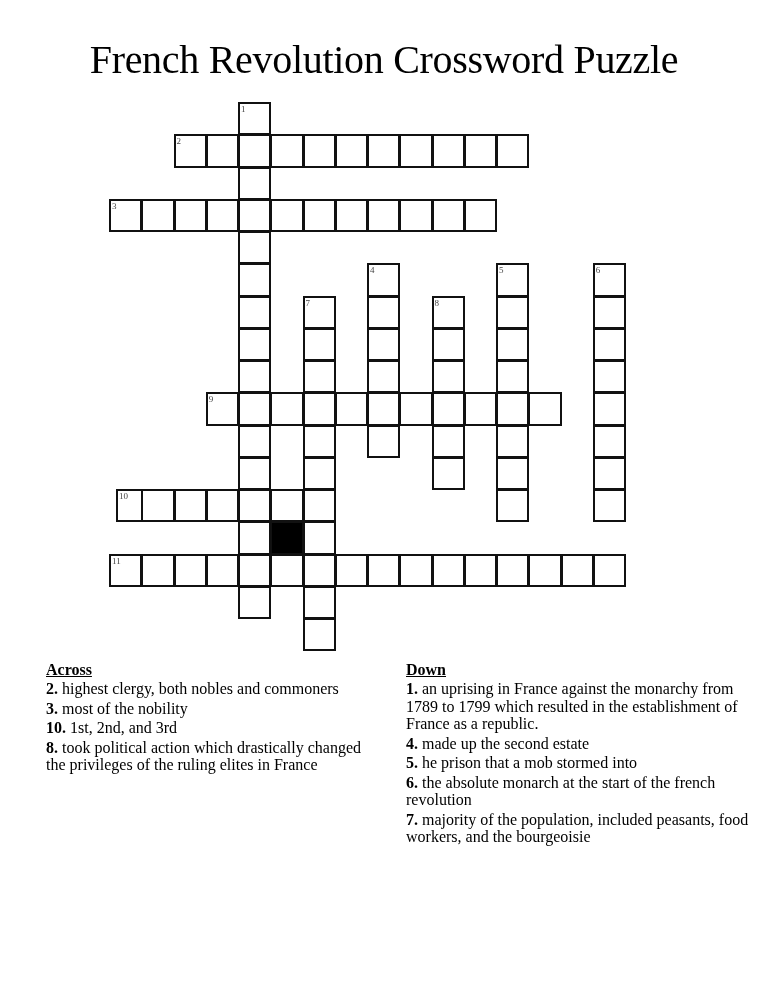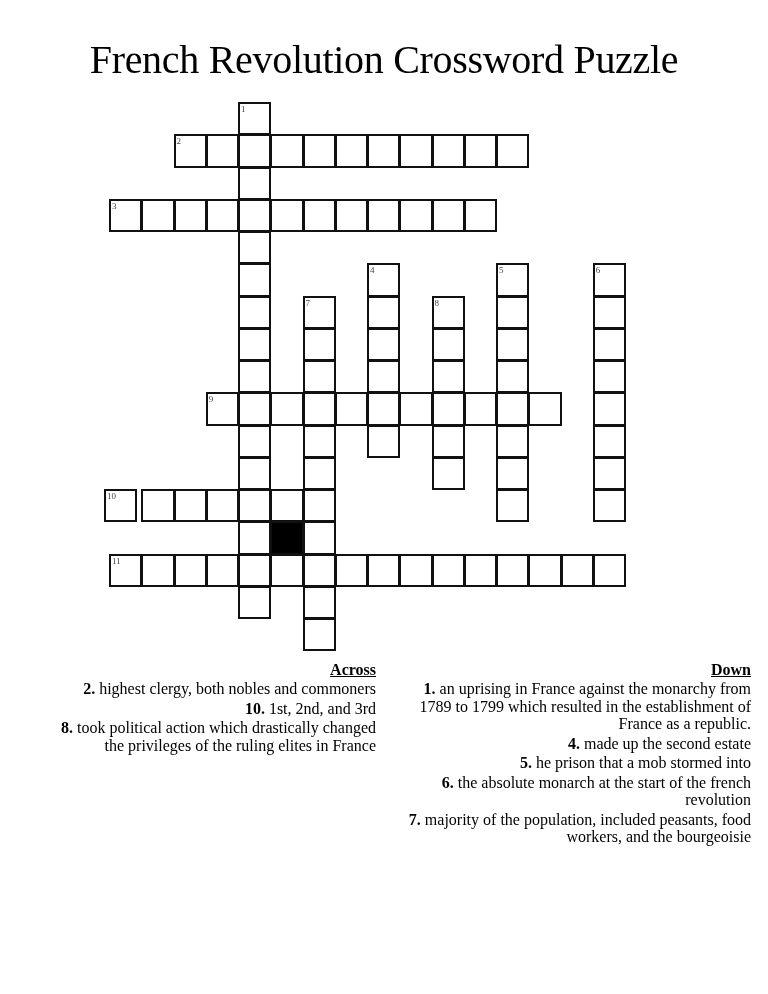--- a/index.html
+++ b/index.html
@@ -52,21 +52,20 @@
       font-size: 9px;
       line-height: 10px;
       color: #444;
       font-family: "Liberation Serif", "DejaVu Serif", serif;
     }
     .clues {
       position: absolute;
       top: 660px;
       font-size: 16px;
       line-height: 17.5px;
-      text-align: right;
     }
     .clues.across {
       left: 46px;
       width: 330px;
     }
     .clues.down {
       left: 406px;
       width: 345px;
     }
     .clues h2 {
@@ -182,21 +181,21 @@
     <div class="cell" style="left: 431.5px; top: 424.5px;"></div>
     <div class="cell" style="left: 431.5px; top: 456.75px;"></div>
     <div class="cell" style="left: 205.75px; top: 392.25px;">
       <span class="num">9</span>
     </div>
     <div class="cell" style="left: 270.25px; top: 392.25px;"></div>
     <div class="cell" style="left: 334.75px; top: 392.25px;"></div>
     <div class="cell" style="left: 399.25px; top: 392.25px;"></div>
     <div class="cell" style="left: 463.75px; top: 392.25px;"></div>
     <div class="cell" style="left: 528.25px; top: 392.25px;"></div>
-    <div class="cell" style="left: 104px; top: 489px; text-align: right;">
+    <div class="cell" style="left: 116px; top: 489px; text-align: right;">
       <span class="num">10</span>
     </div>
     <div class="cell" style="left: 141.25px; top: 489px;"></div>
     <div class="cell" style="left: 173.5px; top: 489px;"></div>
     <div class="cell" style="left: 205.75px; top: 489px;"></div>
     <div class="cell" style="left: 270.25px; top: 489px;"></div>
     <div class="cell" style="left: 109px; top: 553.5px;">
       <span class="num">11</span>
     </div>
     <div class="cell" style="left: 141.25px; top: 553.5px;"></div>
@@ -211,20 +210,21 @@
     <div class="cell" style="left: 496px; top: 553.5px;"></div>
     <div class="cell" style="left: 528.25px; top: 553.5px;"></div>
     <div class="cell" style="left: 560.5px; top: 553.5px;"></div>
     <div class="cell" style="left: 592.75px; top: 553.5px;"></div>
     <div class="cell black" style="left: 270.25px; top: 521.25px;"></div>
   </div>
 
 <div class="clues across">
   <h2>Across</h2>
   <div class="clue"><b>2.</b> <span>highest clergy, both nobles and commoners</span></div>
+  <div class="clue"><b>3.</b> <span>most of the nobility</span></div>
   <div class="clue"><b>10.</b> <span>1st, 2nd, and 3rd</span></div>
   <div class="clue"><b>8.</b> <span>took political action which drastically changed the privileges of the ruling elites in France</span></div>
 </div>
 
 <div class="clues down">
   <h2>Down</h2>
   <div class="clue"><b>1.</b> <span>an uprising in France against the monarchy from 1789 to 1799 which resulted in the establishment of France as a republic.</span></div>
   <div class="clue"><b>4.</b> <span>made up the second estate</span></div>
   <div class="clue"><b>5.</b> <span>he prison that a mob stormed into</span></div>
   <div class="clue"><b>6.</b> <span>the absolute monarch at the start of the french revolution</span></div>

